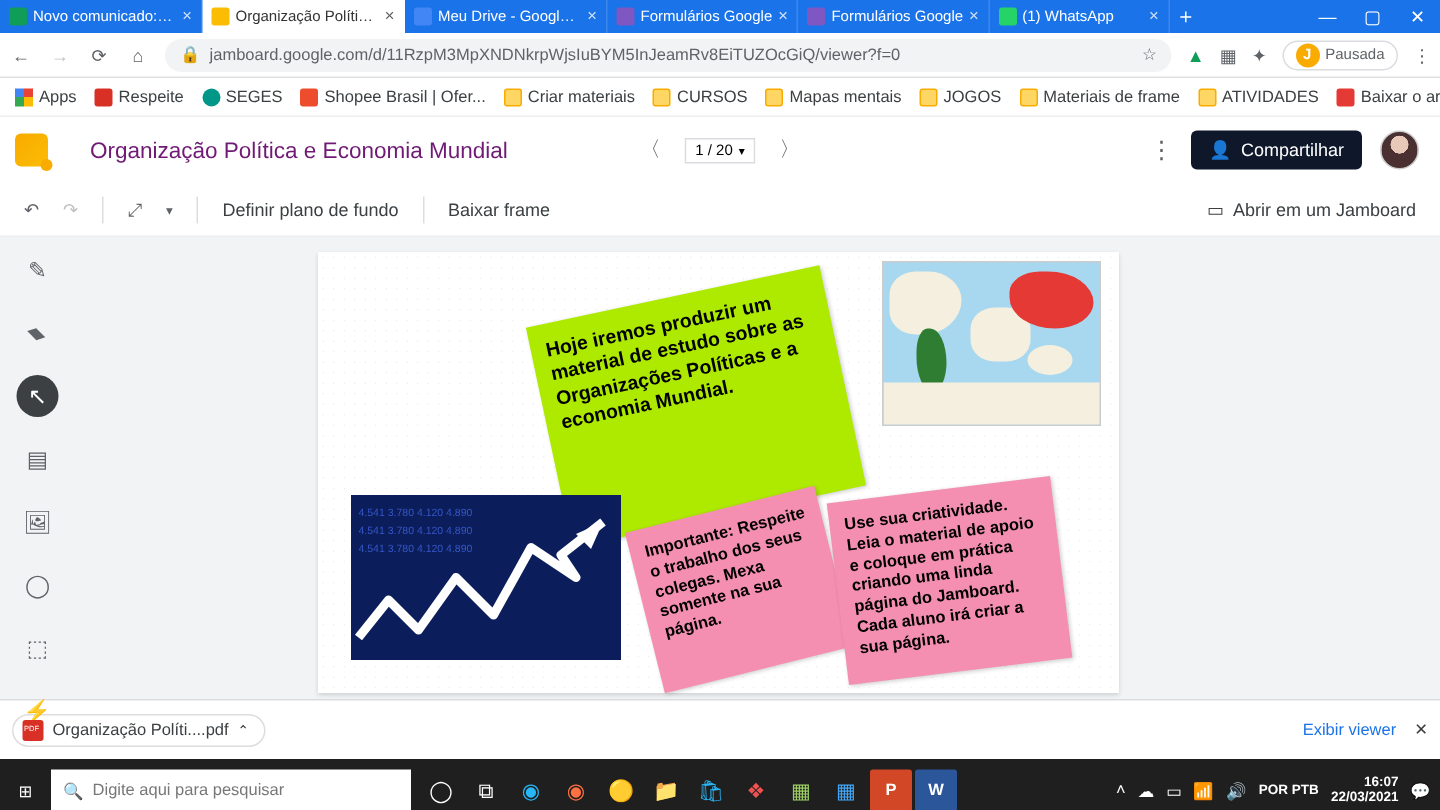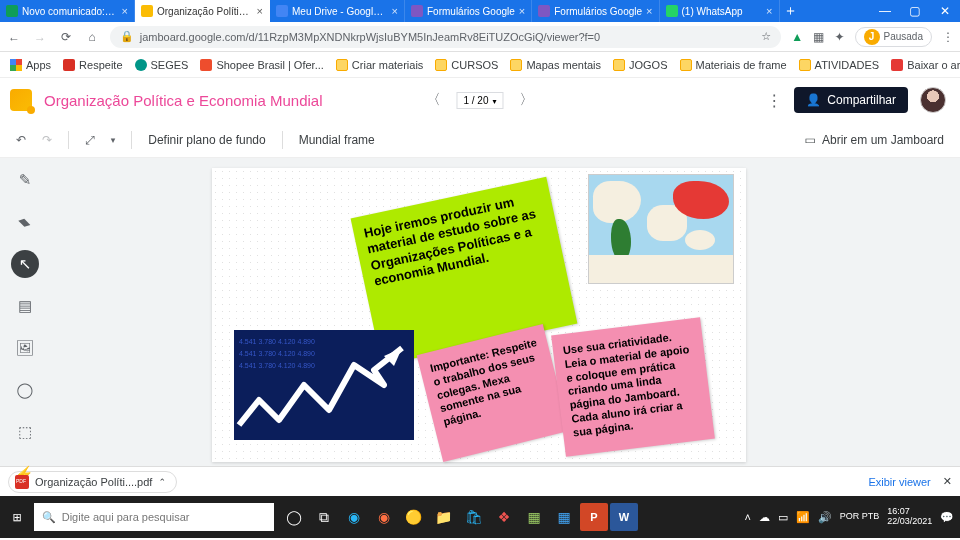--- a/index.html
+++ b/index.html
@@ -26,21 +26,21 @@
 
   
   .bmbar { height: 26px; display:flex; align-items:center; gap:12px; padding: 0 10px; font-size: 11px; color:#3c4043; border-bottom:1px solid #eee; }
   .bm { display:flex; align-items:center; gap:4px; white-space:nowrap; }
   .bm .fico { width:12px; height:12px; background:#fdd663; border:1px solid #f9ab00; border-radius:2px; }
 
   
   .jhdr { height: 44px; display:flex; align-items:center; padding: 0 14px 0 10px; gap:12px; }
   .jlogo { width:22px; height:22px; border-radius:4px; background:linear-gradient(135deg,#f9ab00,#fbbc04); position:relative; }
   .jlogo::after{content:""; position:absolute; right:-3px; bottom:-3px; width:8px;height:8px;border-radius:50%;background:#f9ab00;}
-  .jtitle { font-size: 15px; color:#ec4899; flex:1; }
+  .jtitle { font-size: 15px; color:#701a75; flex:1;margin-left:16px; }
   .paging { display:flex; align-items:center; gap:16px; position:absolute; left:50%; transform:translateX(-50%); }
   .pagebox { border:1px solid #dadce0; padding:2px 6px; font-size:10px; position:relative; }
   .pagebox::after{content:"▾"; font-size:8px; margin-left:4px;}
   .chev { font-size:14px; color:#5f6368; cursor:pointer; }
   .jhdr .right { display:flex; align-items:center; gap:12px; }
   .sharebtn { background:#0f172a; color:#fff; border:none; border-radius:4px; padding:6px 12px; font-size:12px; display:flex; align-items:center; gap:6px; }
   .avatar { width:26px; height:26px; border-radius:50%; background:#c59b9b; border:1px solid #ccc; background-image: radial-gradient(circle at 50% 35%, #e8c8b8 30%, #4a3030 31%); }
 
   
   .jtool { height: 36px; display:flex; align-items:center; gap:16px; padding:0 16px; font-size:12px; color:#3c4043; border-bottom:1px solid #eee; background:#fff; }
@@ -74,34 +74,34 @@
   .mapimg .l2{left:22px;top:44px;width:20px;height:42px;background:#2e7d32;border-radius:40% 60% 50% 60%;}
   .mapimg .l3{left:58px;top:30px;width:40px;height:36px;border-radius:40%;}
   .mapimg .l4{left:84px;top:6px;width:56px;height:38px;background:#e53935;border-radius:40% 60% 50% 60%;}
   .mapimg .l5{left:96px;top:55px;width:30px;height:20px;border-radius:50%;}
   .mapimg .l6{left:0;top:80px;width:146px;height:30px;}
 
   .stockimg { position:absolute; left:22px; top:162px; width:180px; height:110px; background:#0b1e5b; overflow:hidden; }
   .stockimg svg{width:100%;height:100%;}
 
   
-  .dlshelf { height:30px; border-top:1px solid #ddd; display:flex; align-items:center; padding:0 8px; font-size:11px; gap:8px; color:#3c4043; }
+  .dlshelf { height:40px; border-top:1px solid #ddd; display:flex; align-items:center; padding:0 8px; font-size:11px; gap:8px; color:#3c4043; }
   .dlitem { border:1px solid #ddd; border-radius:14px; padding:3px 10px 3px 6px; display:flex; align-items:center; gap:6px; }
   .dlitem .pdf { width:14px;height:14px;background:#d93025;border-radius:2px; position:relative;}
   .dlitem .pdf::after{content:"PDF"; color:#fff; font-size:5px; position:absolute; left:1px; top:3px;}
   .dlshelf .right{ margin-left:auto; display:flex; gap:12px; align-items:center; }
 
   
   .taskbar { height:42px; background:#1f1f1f; display:flex; align-items:center; color:#fff; font-size:11px; }
   .taskbar .start { width:34px; display:flex; align-items:center; justify-content:center; }
   .searchbox { background:#fff; color:#777; height:28px; width:240px; display:flex; align-items:center; padding:0 8px; gap:6px; }
   .apps { display:flex; gap:2px; margin-left:6px; }
   .apps .a { width:28px; height:28px; display:flex; align-items:center; justify-content:center; border-radius:2px; font-size:14px; }
   .systray { margin-left:auto; display:flex; align-items:center; gap:8px; padding-right:6px; }
-  .systray .col { display:flex; flex-direction:column; align-items:flex-start; line-height:1.1; font-size:9px; }
+  .systray .col { display:flex; flex-direction:column; align-items:flex-end; line-height:1.1; font-size:9px;font-weight:bold; }
 </style>
 </head>
 <body>
 
 <div class="chrome-tabs">
   <div class="tab">
       <span class="favicon" style="background:#0f9d58"></span>
       <span class="label">Novo comunicado: "Bo...</span>
       <span class="x">×</span>
     </div>
@@ -228,21 +228,21 @@
 
 <div class="jtool">
   <span class="icon">↶</span>
   <span class="icon" style="opacity:.4">↷</span>
   <span class="sep"></span>
   <span class="icon">⤢</span>
   <span class="icon" style="font-size:9px">▾</span>
   <span class="sep"></span>
   <span>Definir plano de fundo</span>
   <span class="sep"></span>
-  <span>Mundial frame</span>
+  <span>Baixar frame</span>
   <div class="right">
     <span>▭</span>
     <span>Abrir em um Jamboard</span>
   </div>
 </div>
 
 <div class="stage">
   <div class="sidetools">
     <div class="t">✎</div>
     <div class="t" style="transform:rotate(45deg)">▰</div>

